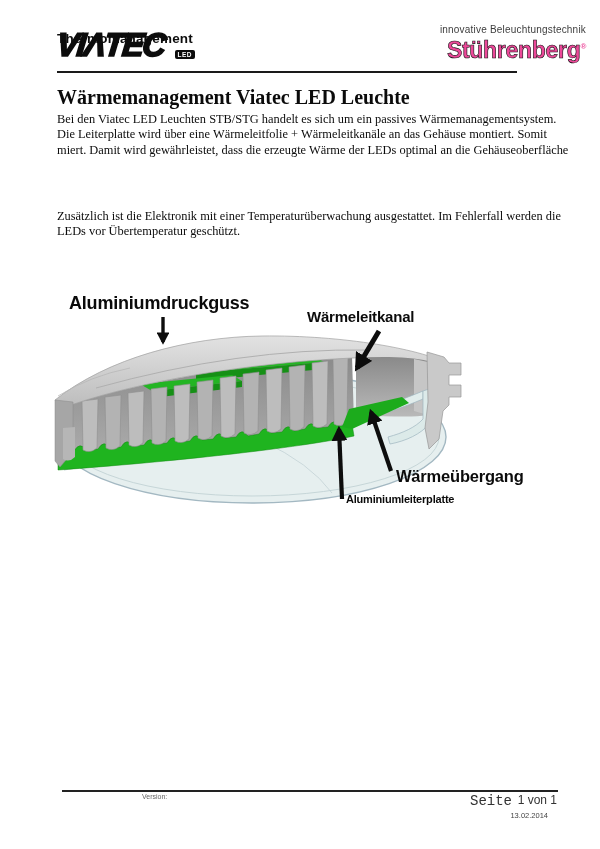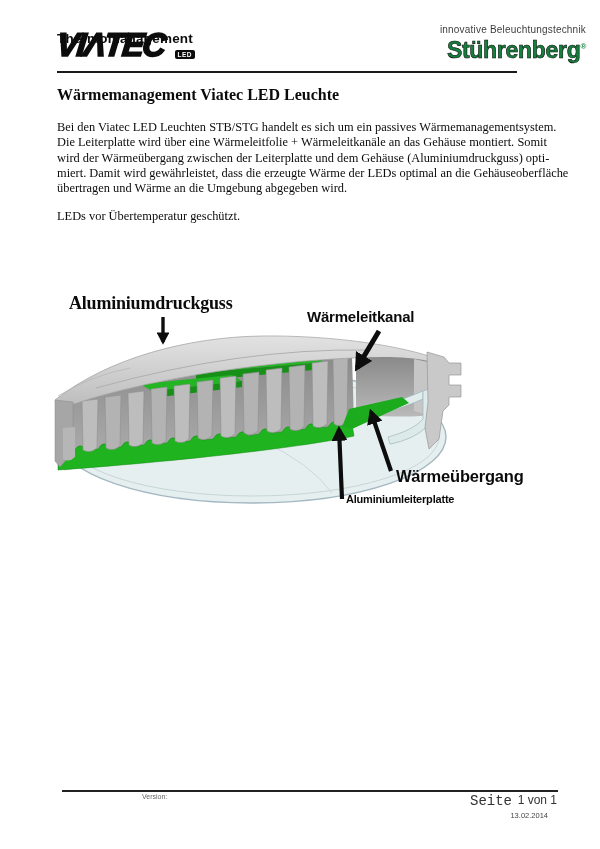--- a/index.html
+++ b/index.html
@@ -24,39 +24,39 @@
     position:absolute; left:57px; top:31px; width:440px; text-align:left;
     font-family:"Liberation Sans", sans-serif; font-weight:bold; font-size:13.5px;
     letter-spacing:0.2px; color:#0d0d0d;
   }
   .brand-right { position:absolute; right:14px; top:24px; text-align:right; }
   .brand-right .tagline {
     font-family:"Liberation Sans", sans-serif; font-size:10px; color:#3d3d3d; letter-spacing:0.2px;
   }
   .brand-right .name {
     font-family:"Liberation Sans", sans-serif; font-weight:bold; font-size:23px;
-    letter-spacing:-0.3px; color:#15803d; line-height:24px; -webkit-text-stroke:0.6px #0c0c0c;
+    letter-spacing:-0.3px; color:#ec4899; line-height:24px; -webkit-text-stroke:0.6px #0c0c0c;
   }
   .brand-right .reg { font-size:8px; vertical-align:super; -webkit-text-stroke:0; }
   .header-rule { position:absolute; left:57px; top:71px; width:460px; height:2px; background:#1a1a1a; }
   
-  .heading { position:absolute; left:57px; top:86px; font-weight:bold; font-size:16px; color:#0b0b0b; }
+  .heading { position:absolute; left:57px; top:86px; font-weight:bold; font-size:20px; color:#0b0b0b; }
   .para { position:absolute; left:57px; width:490px; font-size:12.4px; line-height:15.3px; color:#0b0b0b; }
-  .p1 { top:112px;margin-top:8px; }
+  .p1 { top:112px; }
   .p2 { top:209px; }
   .jl { text-align:justify; text-align-last:justify; white-space:nowrap; }
   .ll { text-align:left; white-space:nowrap; }
   
   .figure { position:absolute; left:0; top:280px; width:600px; height:250px; }
   .fig-svg { position:absolute; left:50px; top:0; width:470px; height:250px; }
   .fig-label {
     position:absolute; font-family:"Liberation Sans", sans-serif; font-weight:bold;
     color:#0b0b0b; white-space:nowrap; letter-spacing:-0.2px;
   }
-  .lbl-druckguss { left:69px;  top:13px;  font-size:18px;font-family:Liberation Serif, serif; }
+  .lbl-druckguss { left:69px;  top:13px;  font-size:18px; }
   .lbl-kanal     { left:307px; top:28px;  font-size:15px; }
   .lbl-folie     { left:396px; top:187px; font-size:16.5px; }
   .lbl-platte    { left:346px; top:213px; font-size:11px; }
   
   .footer-rule { position:absolute; left:62px; top:790px; width:496px; height:1.6px; background:#222; }
   .footer-version { position:absolute; left:142px; top:793px; font-family:"Liberation Sans", sans-serif; font-size:7px; color:#666; }
   .footer-seite   { position:absolute; left:470px; top:793px; font-family:Liberation Mono, monospace; font-size:14px; color:#333; }
   .footer-page    { position:absolute; right:43px; top:793px; font-family:"Liberation Sans", sans-serif; font-size:12px; color:#333; }
   .footer-date    { position:absolute; right:52px; top:811px; font-family:"Liberation Sans", sans-serif; font-size:7.5px; color:#444; }
 </style>
@@ -77,26 +77,25 @@
     <div class="name"><span>Stührenberg</span><span class="reg">®</span></div>
   </div>
 
   <div class="header-rule"></div>
 
   <div class="heading">Wärmemanagement Viatec LED Leuchte</div>
 
   <div class="para p1">
     <div class="jl">Bei den Viatec LED Leuchten STB/STG handelt es sich um ein passives Wärmemanagementsystem.</div>
     <div class="jl">Die Leiterplatte wird über eine Wärmeleitfolie + Wärmeleitkanäle an das Gehäuse montiert. Somit</div>
-    <div class="jl">wird der Wärmeübergang zwischen der Leiterplatte und dem Gehäuse (Aluminiumdruckguss) opti-</div>
     <div class="jl">miert. Damit wird gewährleistet, dass die erzeugte Wärme der LEDs optimal an die Gehäuseoberfläche</div>
-    <div class="ll">übertragen und Wärme an die Umgebung abgegeben wird.</div>
   </div>
 
   <div class="para p2">
+    <div class="jl">Zusätzlich ist die Elektronik mit einer Temperaturüberwachung ausgestattet. Im Fehlerfall werden die</div>
     <div class="ll">LEDs vor Übertemperatur geschützt.</div>
   </div>
 
   <div class="figure">
 
     <svg class="fig-svg" viewBox="50 280 470 250">
       <defs>
         <linearGradient id="gDome" x1="0" y1="336" x2="0" y2="406" gradientUnits="userSpaceOnUse">
           <stop offset="0" stop-color="#e2e2e2"></stop>
             <stop offset="1" stop-color="#bdbdbd"></stop>

